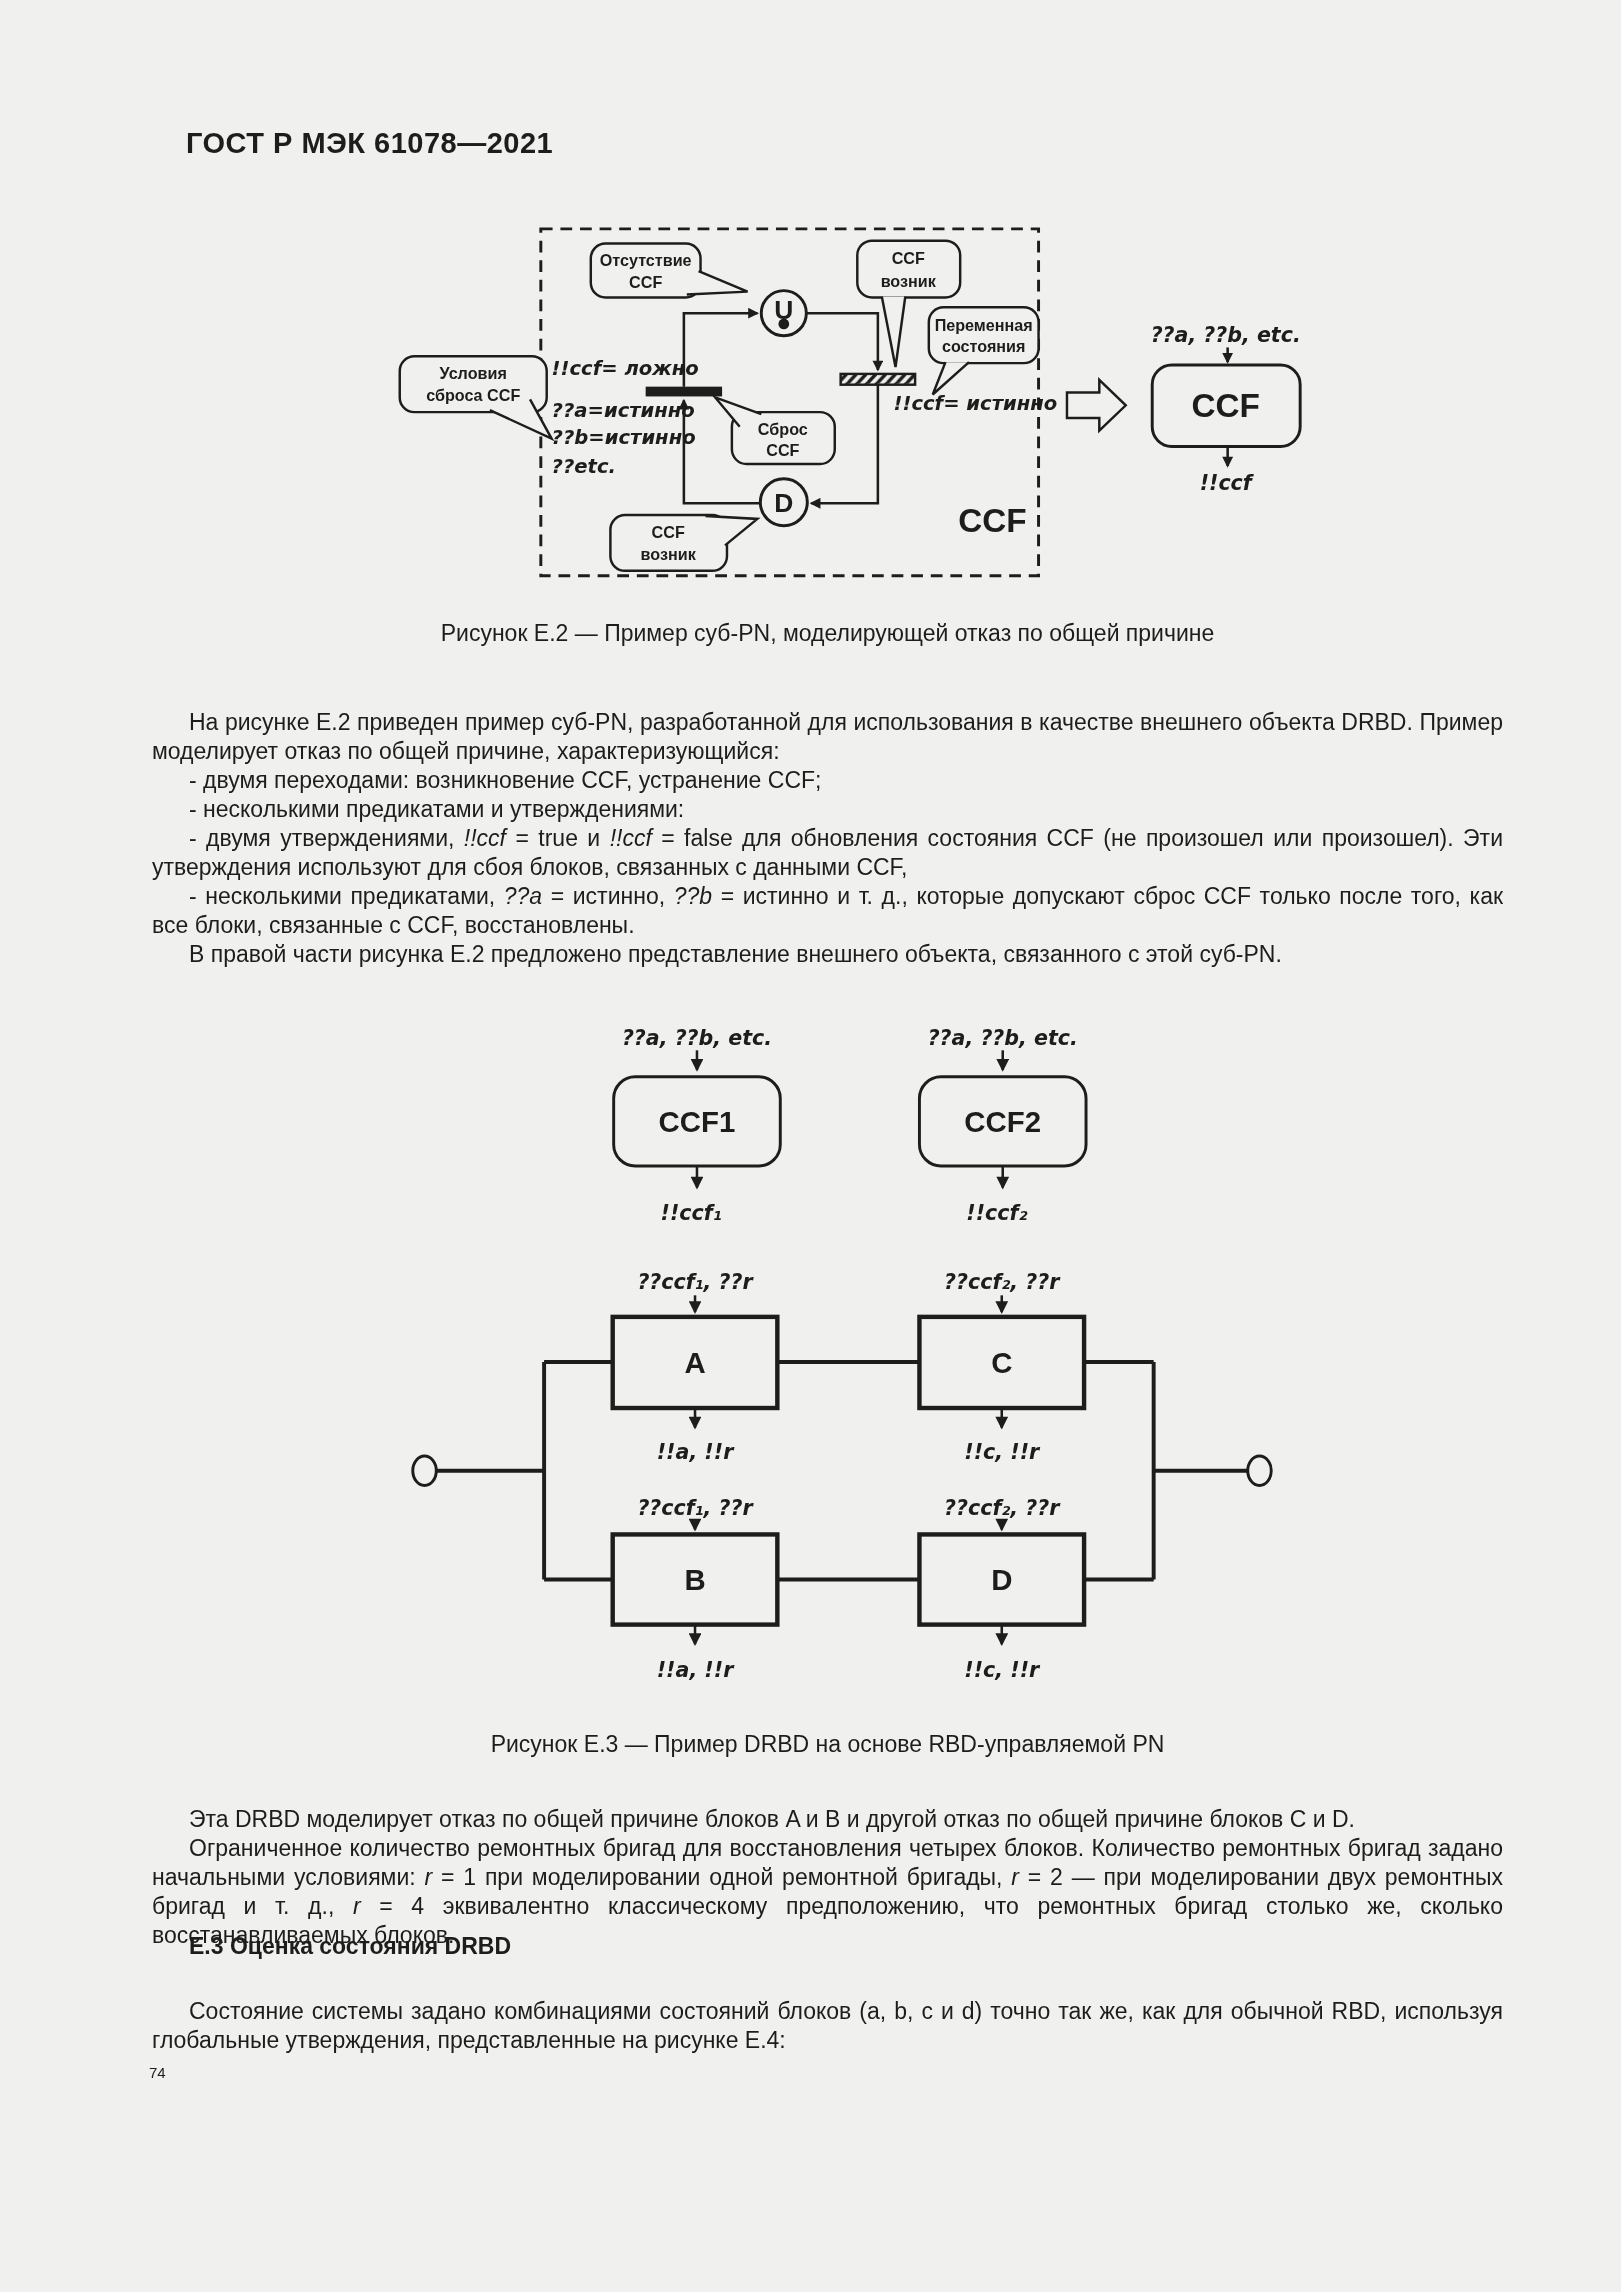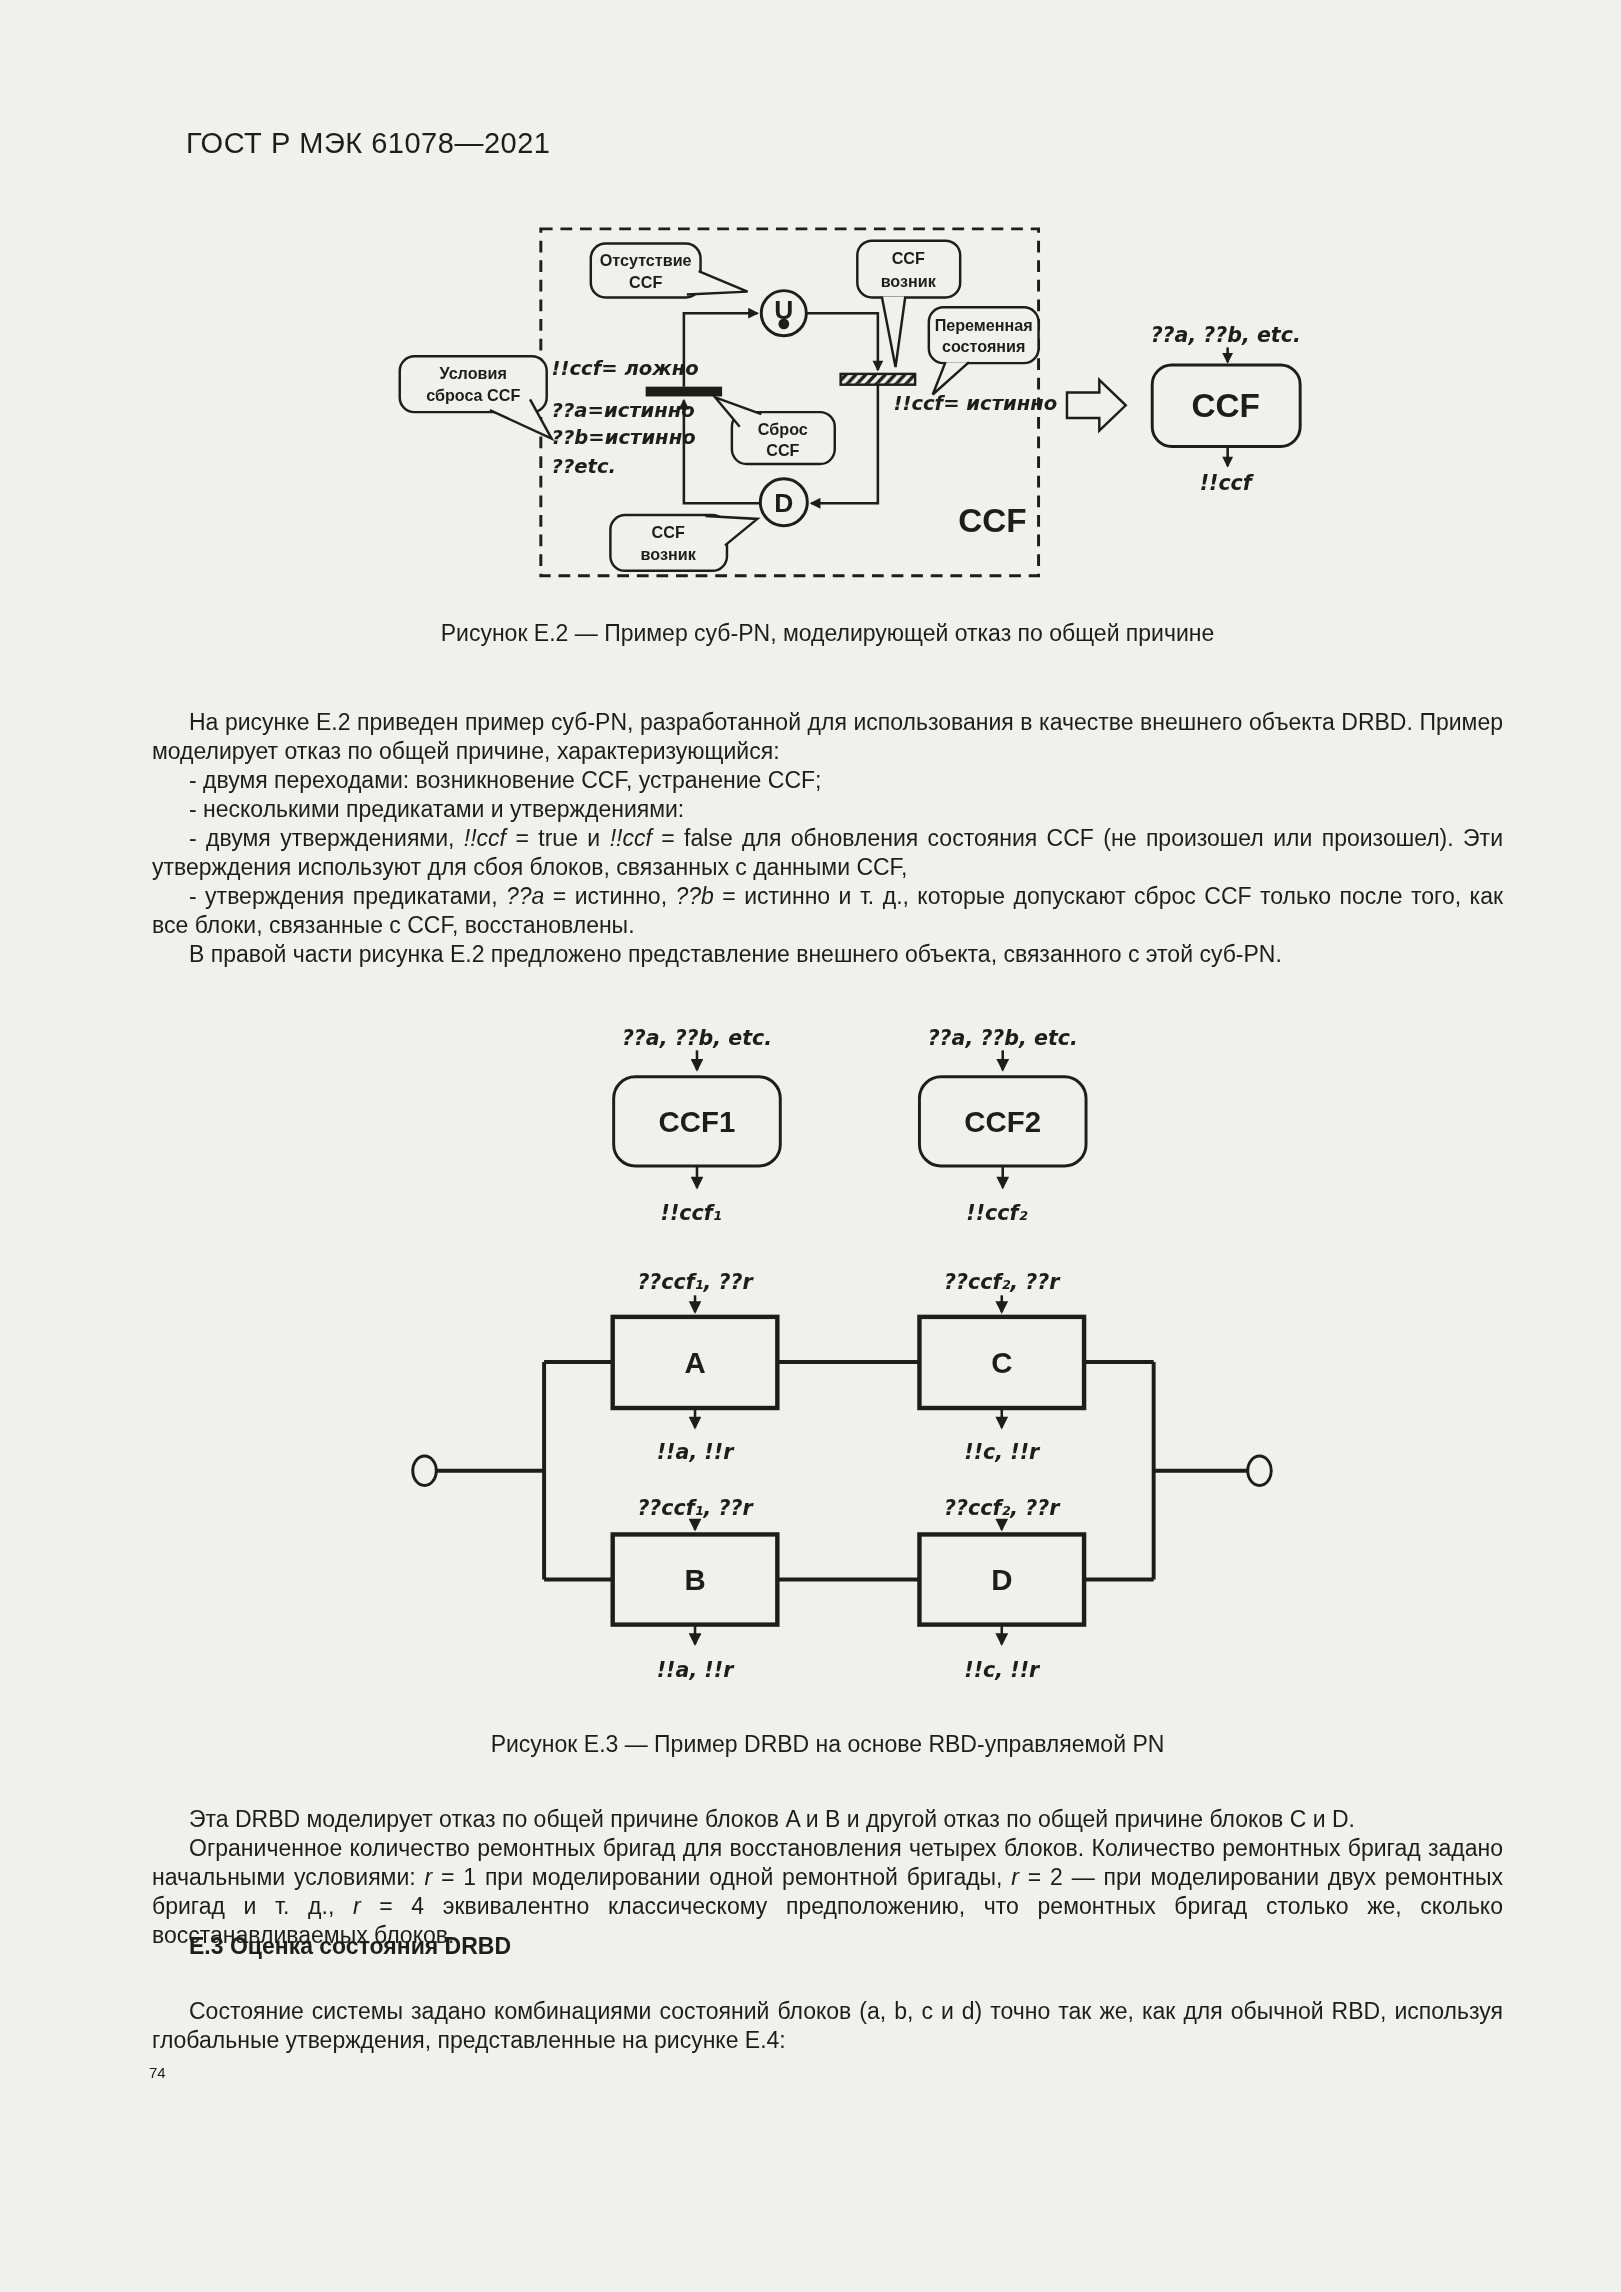--- a/index.html
+++ b/index.html
@@ -2,21 +2,21 @@
 <html><head>
 <meta charset="utf-8">
 <style>
   html,body{margin:0;padding:0;}
   body{
     width:1621px;height:2293px;position:relative;overflow:hidden;
     background:#f0f0ee;color:#1d1d1b;
     font-family:"Liberation Sans",sans-serif;
   }
   .abs{position:absolute;}
-  .hdr{font-weight:normal;font-size:29px;letter-spacing:0.5px;}
+  .hdr{font-weight:bold;font-size:29px;letter-spacing:0.5px;}
   .cap{font-size:23px;text-align:center;}
   .body-text{font-size:23px;line-height:29px;text-align:justify;margin-top:25px;}
   .body-text p{margin:0;text-indent:37px;}
   .h3{font-weight:bold;font-size:23px;}
   .pagenum{font-size:15px;}
   .it{font-style:italic;}
   svg text{fill:#1d1d1b;}
   .bub{font:bold 16.5px "Liberation Sans",sans-serif;}
   .lbl{font:italic bold 21px "DejaVu Sans",sans-serif;}
   .lbl2{font:italic bold 20px "DejaVu Sans",sans-serif;}
@@ -112,21 +112,21 @@
   <text class="lbl" x="856" y="274" text-anchor="middle">!!ccf</text>
 </svg>
 
 <div class="abs cap" style="left:152px;top:620px;width:1351px;">Рисунок Е.2 — Пример суб-PN, моделирующей отказ по общей причине</div>
 
 <div class="abs body-text" style="left:152px;top:683px;width:1351px;">
   <p><span>На рисунке Е.2 приведен пример суб-PN, разработанной для использования в качестве внешнего объекта DRBD. Пример моделирует отказ по общей причине, характеризующийся:</span></p>
   <p><span>- двумя переходами: возникновение CCF, устранение CCF;</span></p>
   <p><span>- несколькими предикатами и утверждениями:</span></p>
   <p><span>- двумя утверждениями, </span><span class="it">!!ccf</span><span> = true и </span><span class="it">!!ccf</span><span> = false для обновления состояния CCF (не произошел или произошел). Эти утверждения используют для сбоя блоков, связанных с данными CCF,</span></p>
-  <p><span>- утверждения предикатами, </span><span class="it">??a</span><span> = истинно, </span><span class="it">??b</span><span> = истинно и т. д., которые допускают сброс CCF только после того, как все блоки, связанные с CCF, восстановлены.</span></p>
+  <p><span>- несколькими предикатами, </span><span class="it">??a</span><span> = истинно, </span><span class="it">??b</span><span> = истинно и т. д., которые допускают сброс CCF только после того, как все блоки, связанные с CCF, восстановлены.</span></p>
   <p><span>В правой части рисунка Е.2 предложено представление внешнего объекта, связанного с этой суб-PN.</span></p>
 </div>
 
 <svg class="abs" style="left:392px;top:1017px;" width="902" height="686" viewBox="0 0 920 700">
   <defs>
     <marker id="ah3" viewBox="0 0 10 10" refX="8.5" refY="5" markerWidth="15" markerHeight="13" orient="auto" markerUnits="userSpaceOnUse">
         <path d="M0,0 L10,5 L0,10 z" fill="#1d1d1b"></path>
       </marker>
   </defs>
 

